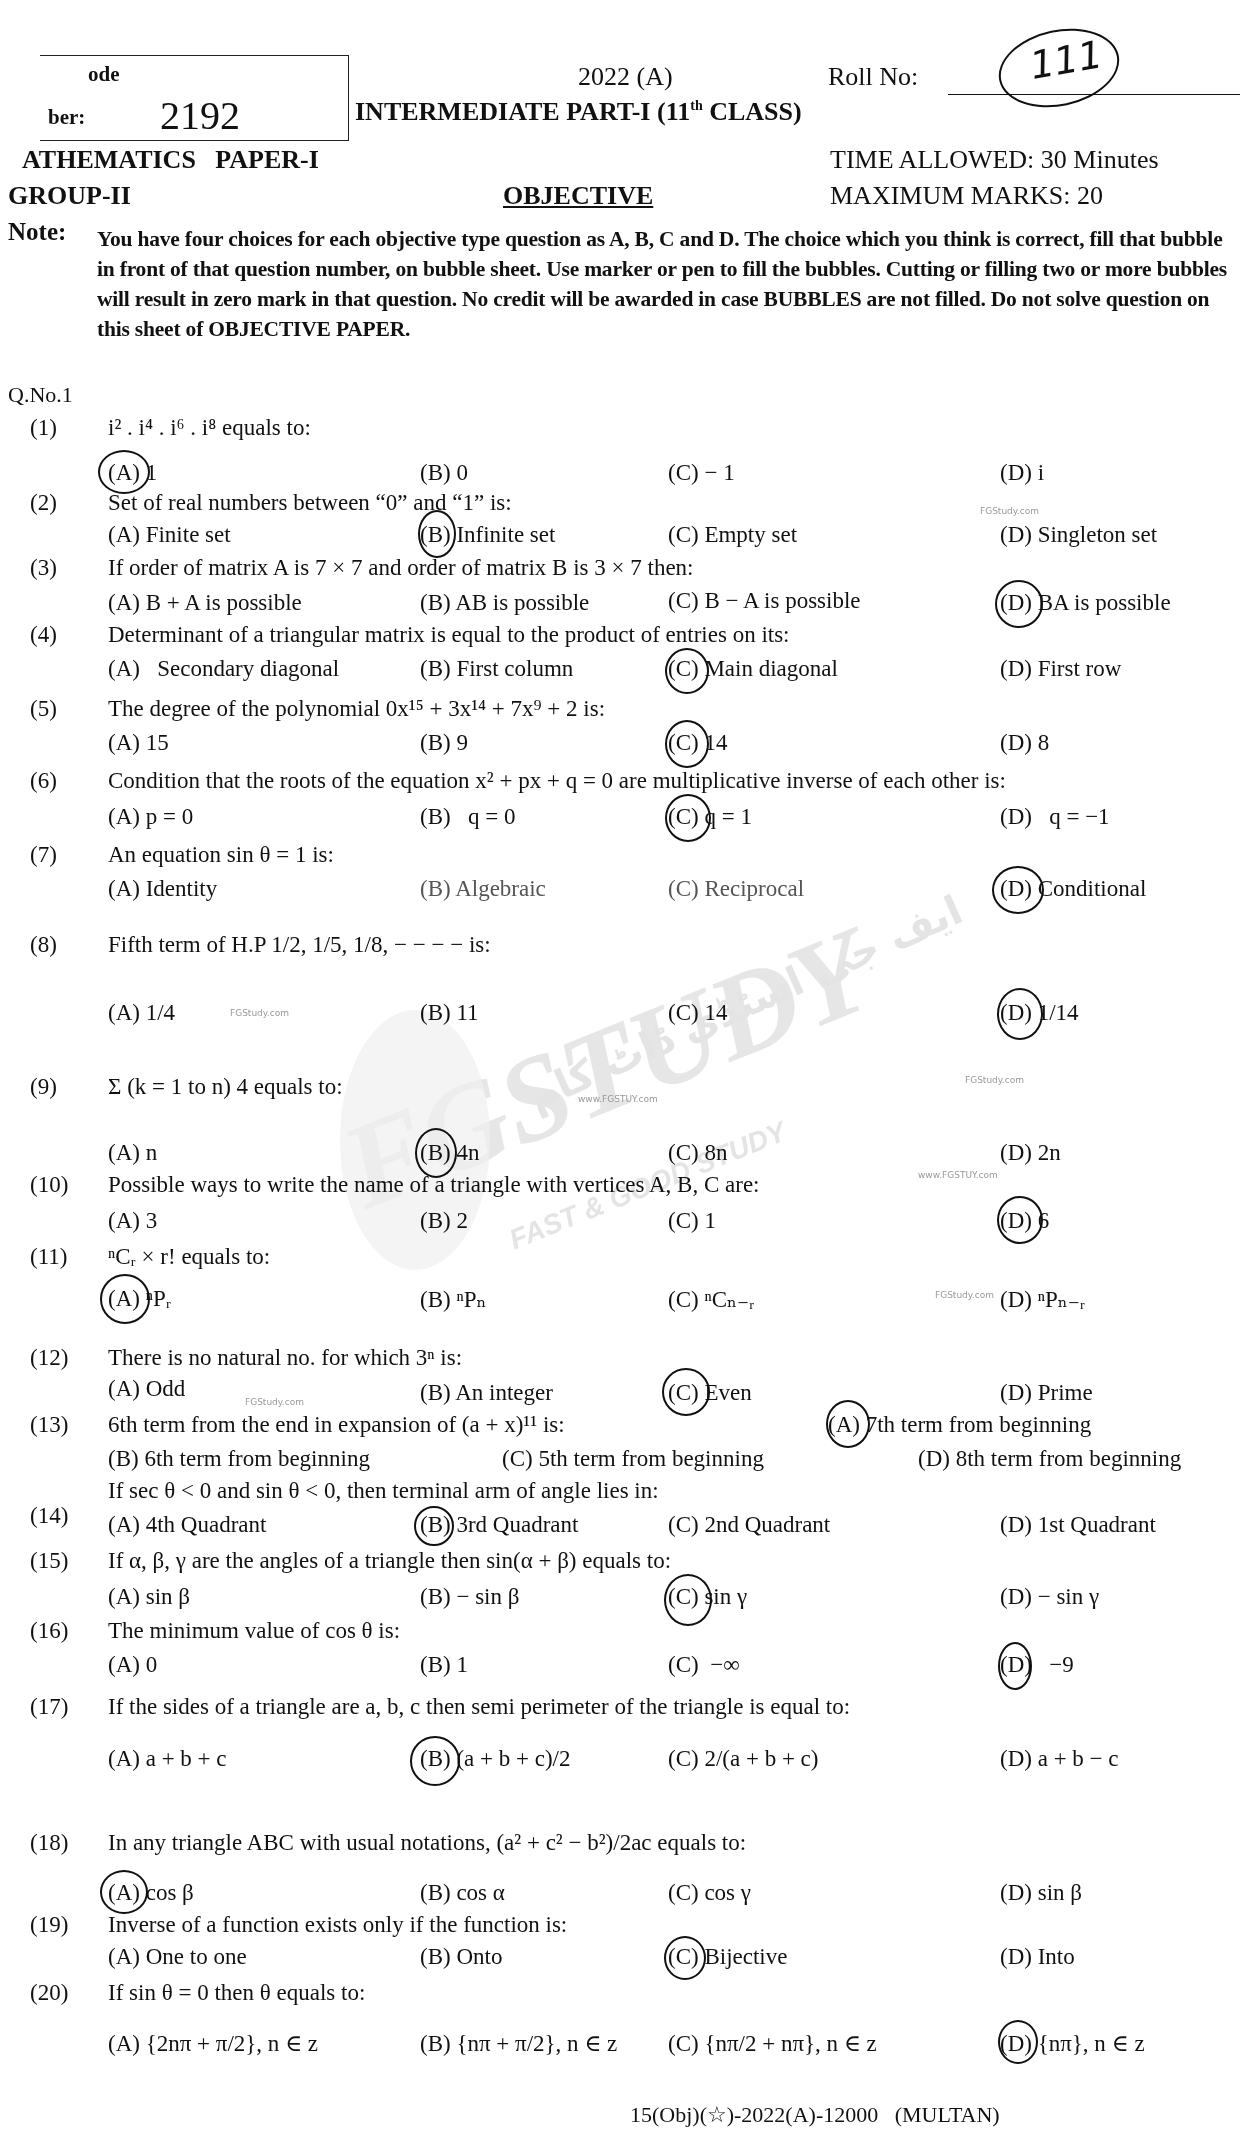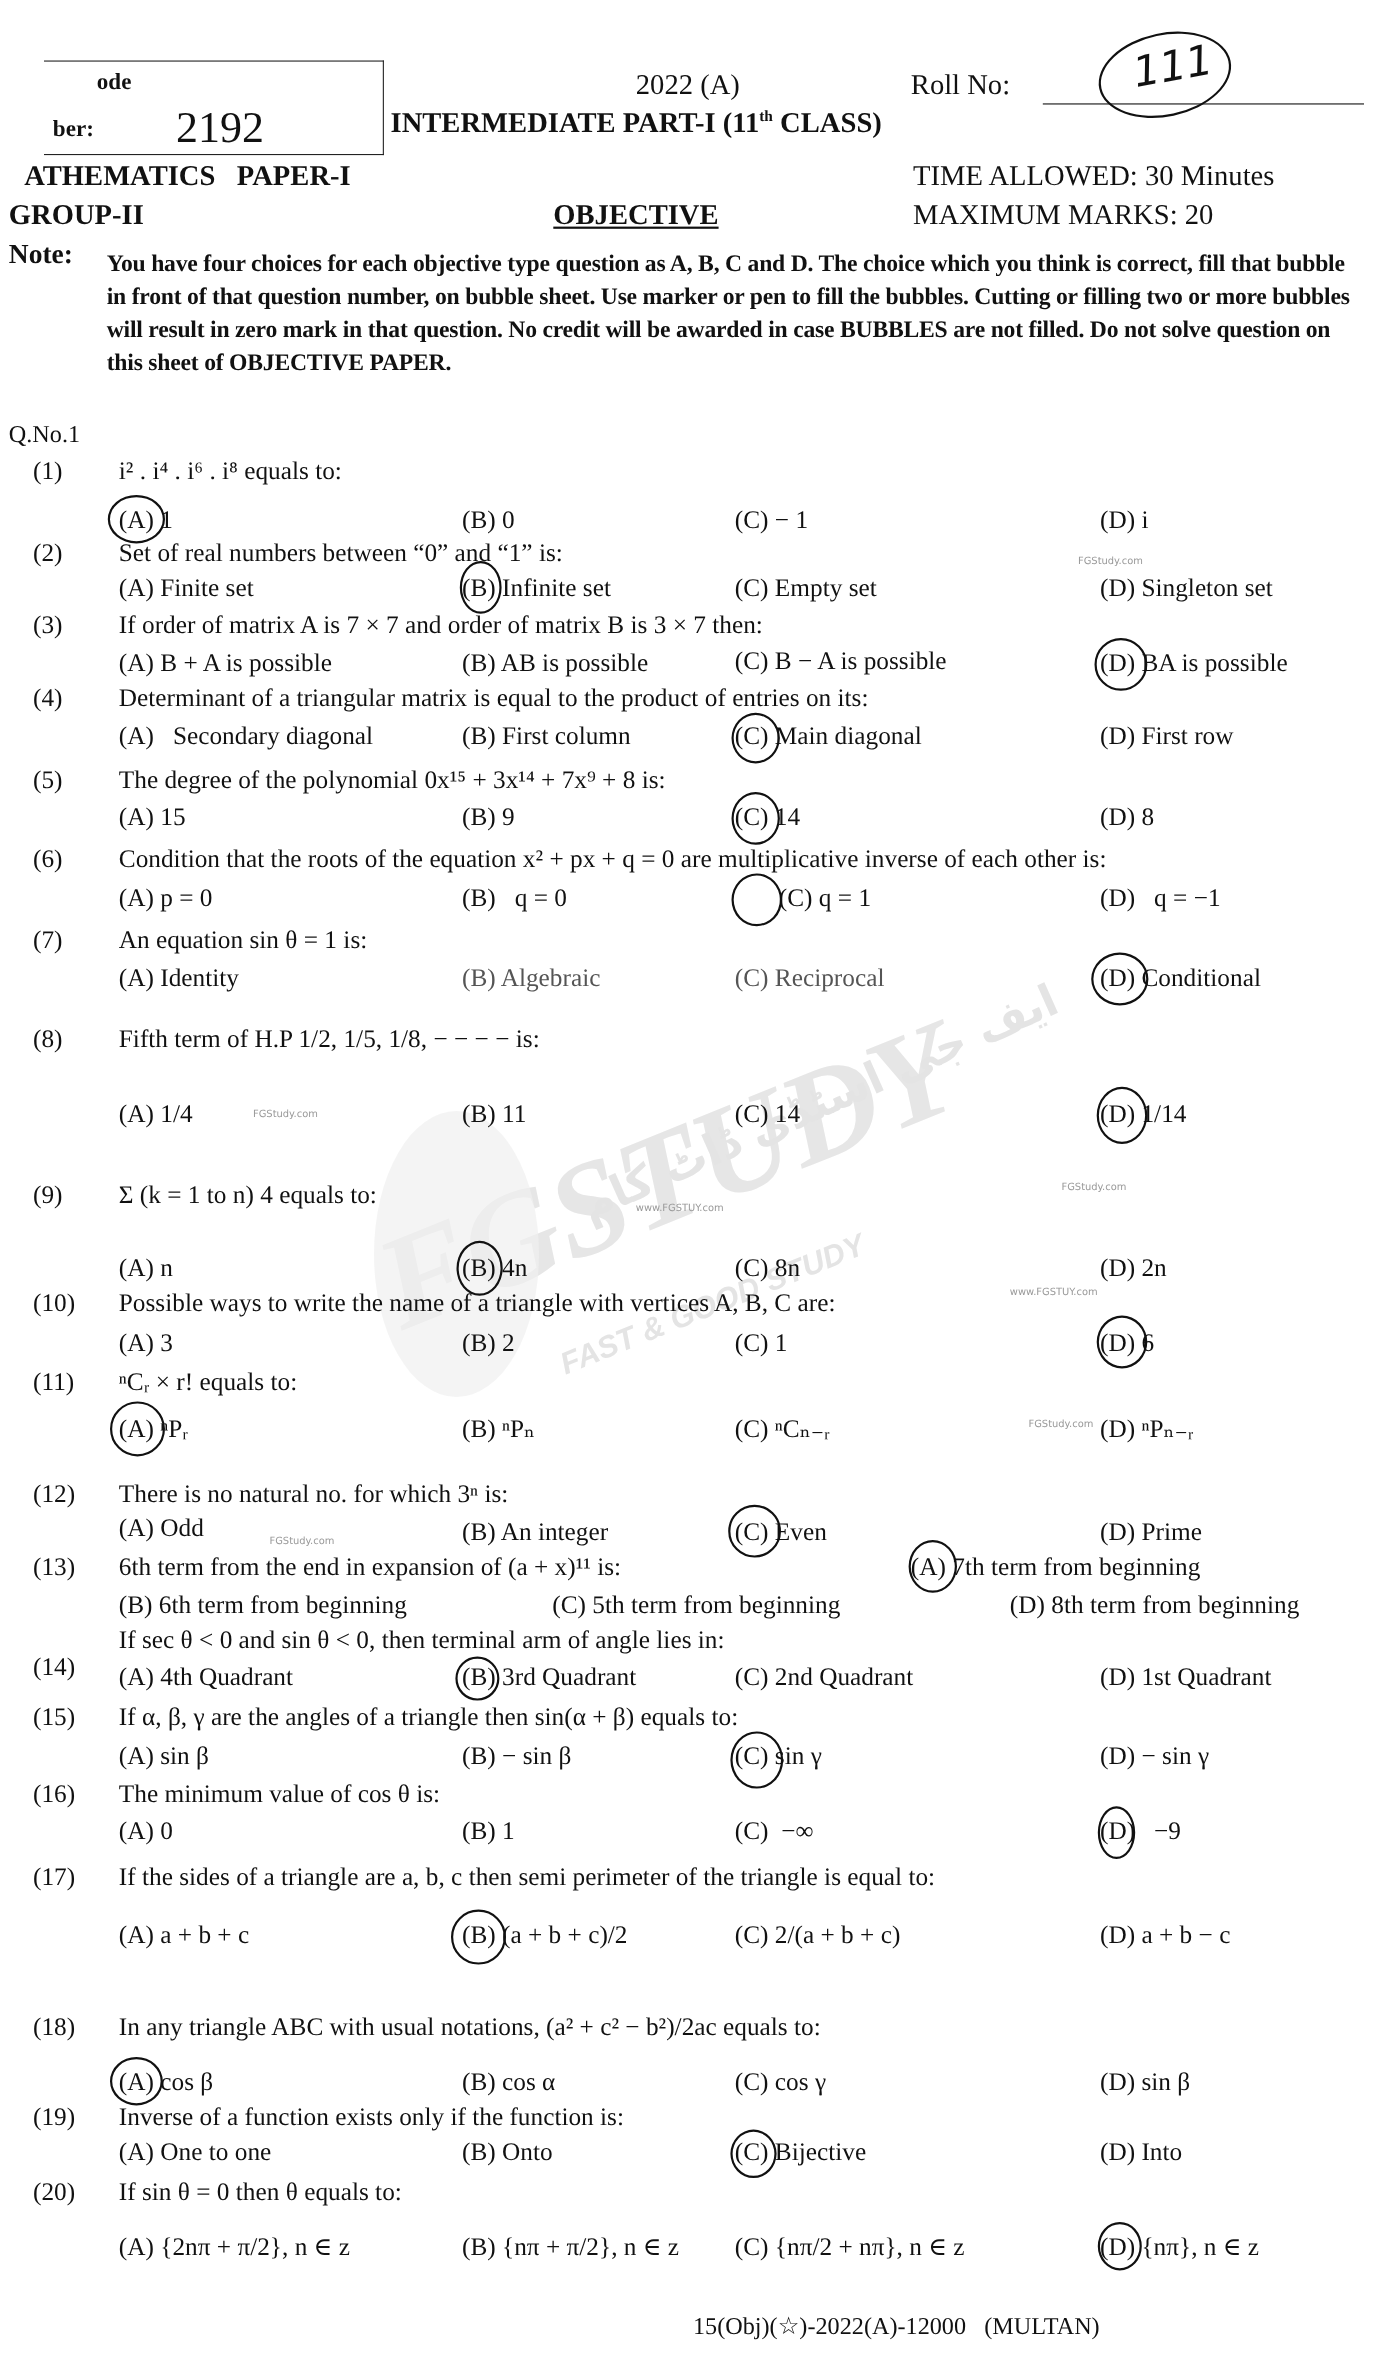--- a/index.html
+++ b/index.html
@@ -91,32 +91,32 @@
 
 <div class="num" style="top:622px;">(4)</div>
 <div class="stem" style="top:622px;">Determinant of a triangular matrix is equal to the product of entries on its:</div>
 <div class="opt" style="left:108px; top:656px; white-space:pre;">(A)   Secondary diagonal</div>
 <div class="opt" style="left:420px; top:656px;">(B) First column</div>
 <div class="opt" style="left:668px; top:656px;">(C) Main diagonal</div>
 <div class="opt" style="left:1000px; top:656px;">(D) First row</div>
 <div class="circ" style="left:665px; top:648px; width:40px; height:42px;"></div>
 
 <div class="num" style="top:696px;">(5)</div>
-<div class="stem" style="top:696px;">The degree of the polynomial  0x¹⁵ + 3x¹⁴ + 7x⁹ + 8 is:</div>
+<div class="stem" style="top:696px;">The degree of the polynomial  0x¹⁵ + 3x¹⁴ + 7x⁹ + 2 is:</div>
 <div class="opt" style="left:108px; top:730px;">(A)  15</div>
 <div class="opt" style="left:420px; top:730px;">(B)  9</div>
 <div class="opt" style="left:668px; top:730px;">(C)  14</div>
 <div class="opt" style="left:1000px; top:730px;">(D)  8</div>
 <div class="circ" style="left:665px; top:720px; width:40px; height:44px;"></div>
 
 <div class="num" style="top:768px;">(6)</div>
 <div class="stem" style="top:768px;">Condition that the roots of the equation  x² + px + q = 0  are multiplicative inverse of each other is:</div>
 <div class="opt" style="left:108px; top:804px;">(A)  p = 0</div>
 <div class="opt" style="left:420px; top:804px; white-space:pre;">(B)   q = 0</div>
-<div class="opt" style="left:668px; top:804px;padding-left:40px;">(C)  q = 1</div>
+<div class="opt" style="left:668px; top:804px;">(C)  q = 1</div>
 <div class="opt" style="left:1000px; top:804px; white-space:pre;">(D)   q = −1</div>
 <div class="circ" style="left:665px; top:794px; width:42px; height:44px;"></div>
 
 <div class="num" style="top:842px;">(7)</div>
 <div class="stem" style="top:842px;">An equation  sin θ = 1 is:</div>
 <div class="opt" style="left:108px; top:876px;">(A) Identity</div>
 <div class="opt" style="left:420px; top:876px; color:#555;">(B) Algebraic</div>
 <div class="opt" style="left:668px; top:876px; color:#555;">(C) Reciprocal</div>
 <div class="opt" style="left:1000px; top:876px;">(D) Conditional</div>
 <div class="circ" style="left:992px; top:866px; width:48px; height:44px;"></div>

